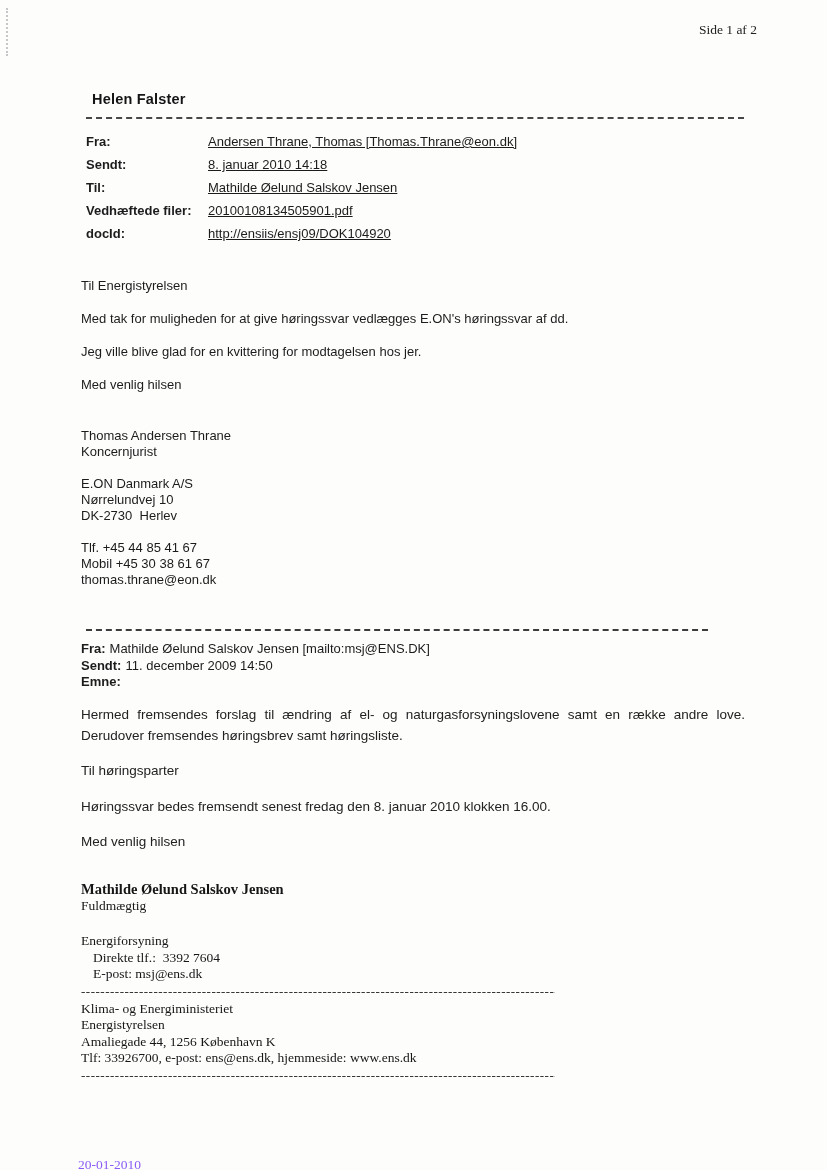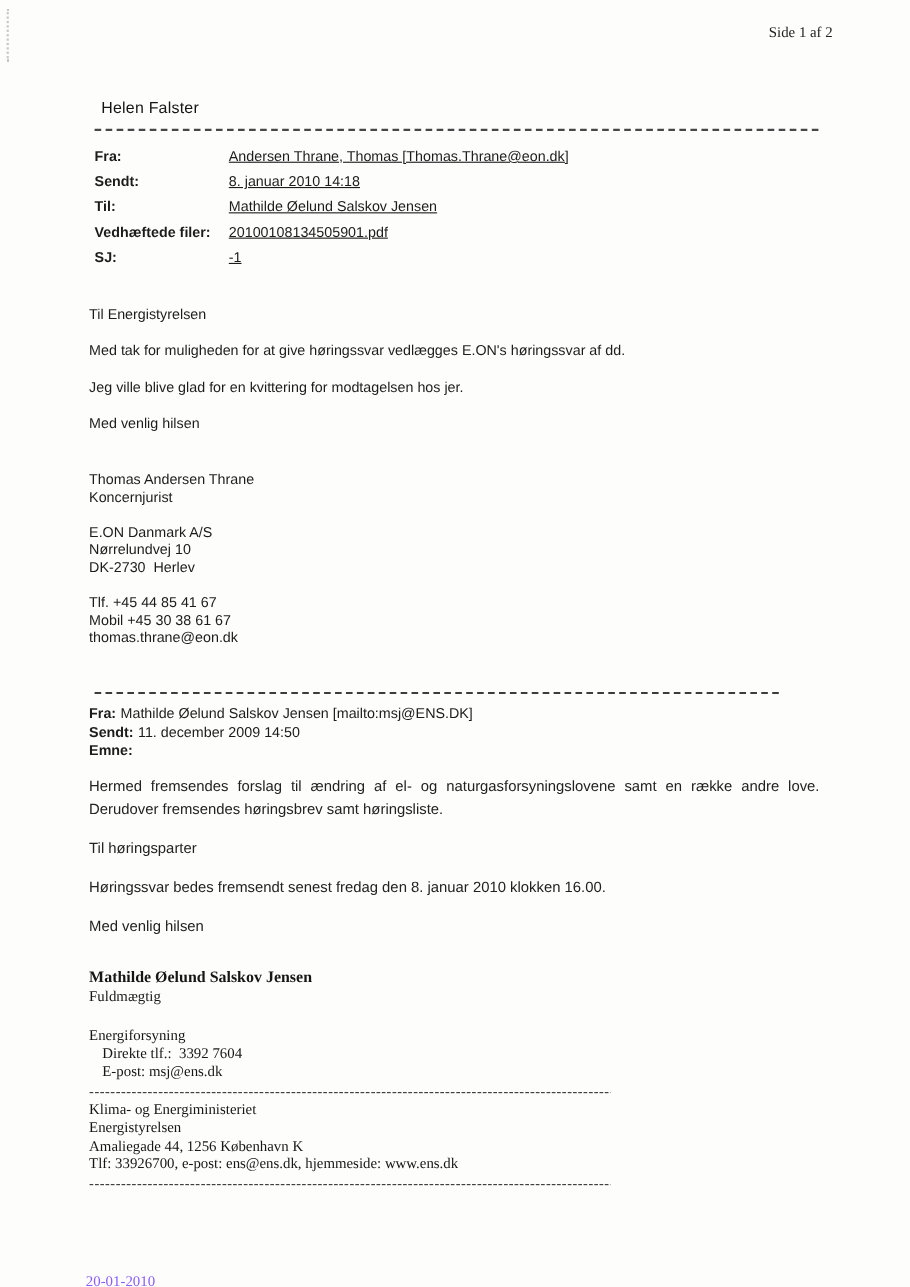--- a/index.html
+++ b/index.html
@@ -20,21 +20,21 @@
     border-left: 2px dotted #c6c6c6;
   }
 
   .page-number {
     position: absolute; top: 22px; right: 70px;
     font-size: 13.5px; color: #222; margin-left: 32px;
   }
 
   .owner {
     position: absolute; top: 91px; left: 92px;
-    font-weight: normal; font-size: 14.5px; letter-spacing: .2px; color: #151515;
+    font-weight: bold; font-size: 14.5px; letter-spacing: .2px; color: #151515;
   }
 
   .rule { position: absolute; height: 0; }
   .rule-header { top: 117px; left: 86px; width: 658px; border-top: 2px dashed #474747; }
   .rule-quote  { top: 629px; left: 86px; width: 622px; border-top: 2.5px dashed #3c3c3c; }
 
   .headers { position: absolute; top: 130px; left: 86px; font-size: 13px; line-height: 23px; }
   .hrow { display: flex; }
   .hlabel { width: 122px; font-weight: bold; flex: 0 0 122px; }
   .hvalue { white-space: pre-wrap; text-decoration: underline; }
@@ -87,22 +87,22 @@
   </div>
   <div class="hrow">
     <div class="hlabel">Til:</div>
     <div class="hvalue">Mathilde Øelund Salskov Jensen</div>
   </div>
   <div class="hrow">
     <div class="hlabel">Vedhæftede filer:</div>
     <div class="hvalue">20100108134505901.pdf</div>
   </div>
   <div class="hrow">
-    <div class="hlabel">SJ:</div>
-    <div class="hvalue">-1</div>
+    <div class="hlabel">docId:</div>
+    <div class="hvalue">http://ensiis/ensj09/DOK104920</div>
   </div>
 </div>
 
 <div class="body1">
   <p>Til Energistyrelsen</p>
   <p>Med tak for muligheden for at give høringssvar vedlægges E.ON's høringssvar af dd.</p>
   <p>Jeg ville blive glad for en kvittering for modtagelsen hos jer.</p>
   <p>Med venlig hilsen</p>
 </div>
 

